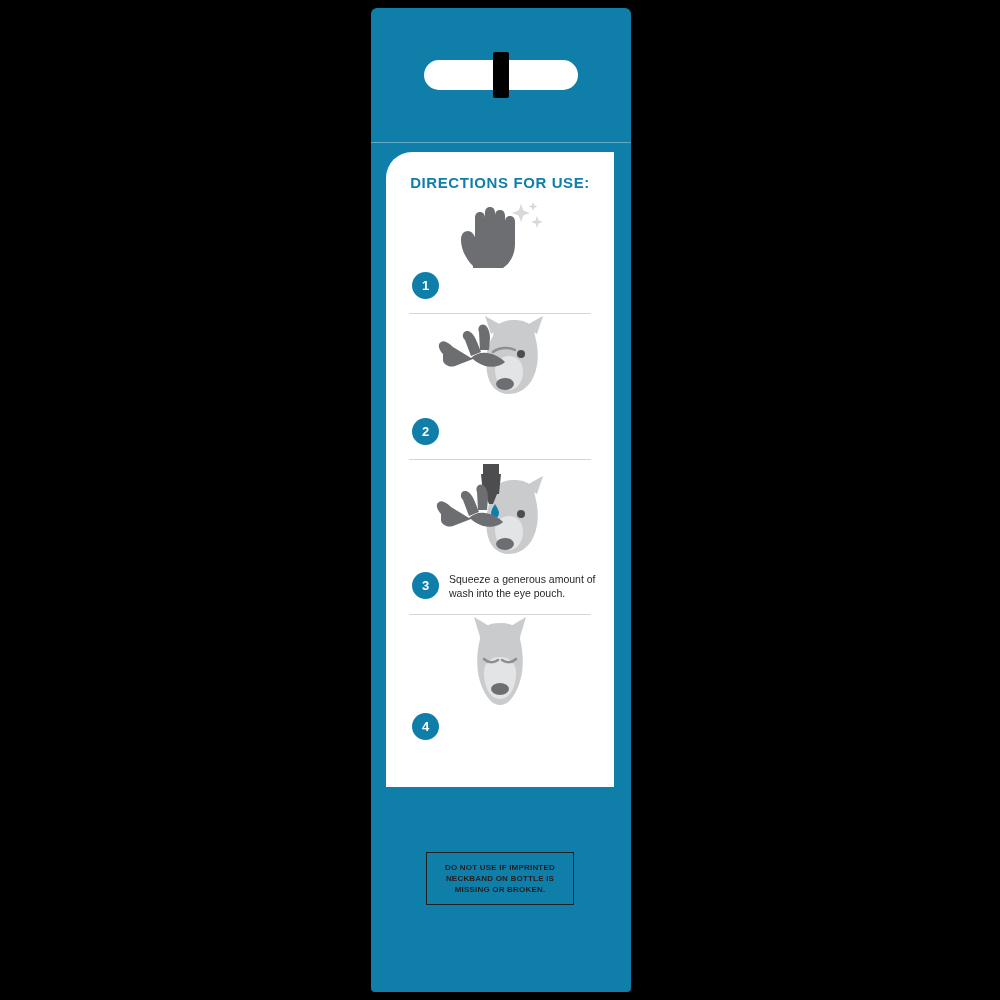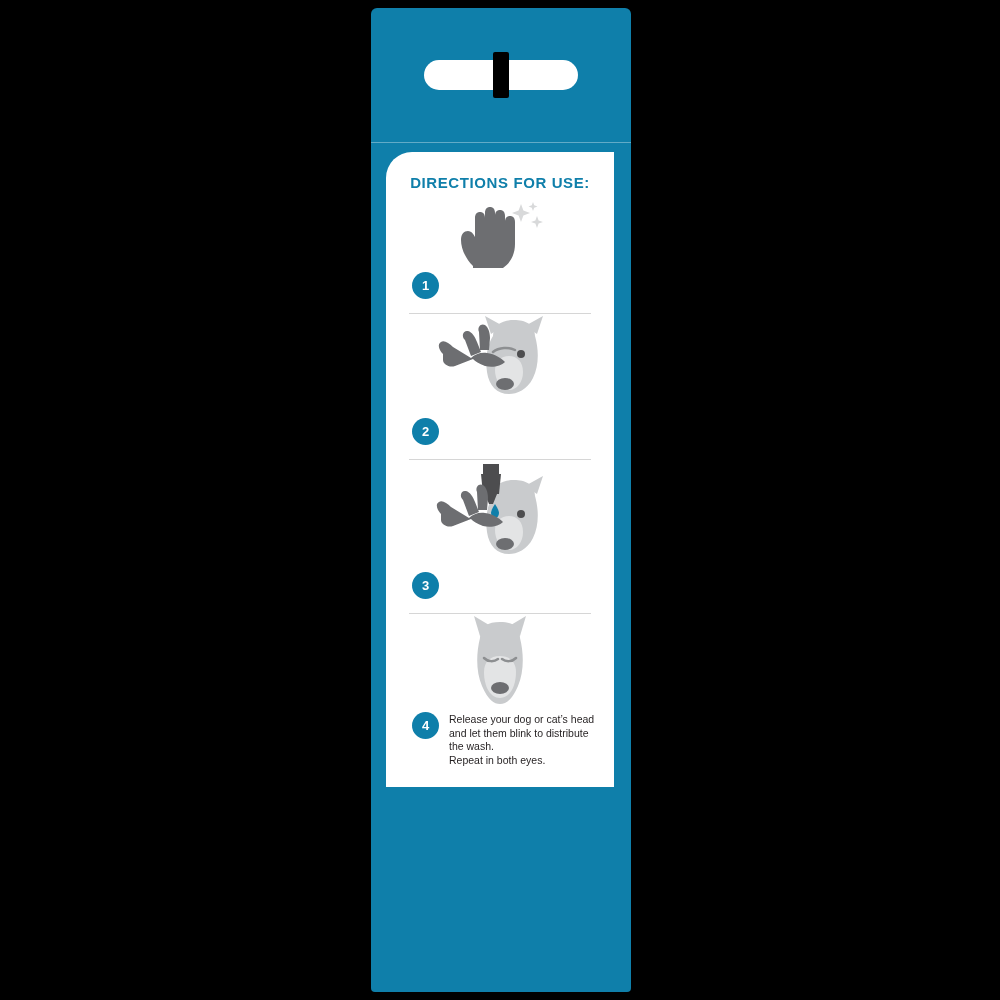--- a/index.html
+++ b/index.html
@@ -265,43 +265,47 @@
 
             <g fill="#6d6e71">
               <path d="M16 54 C12 50 10 44 14 42 C17 40 22 43 26 47 L44 58 C48 54 54 52 60 53 C68 54 74 58 78 62 C74 66 66 68 58 66 C52 64 48 61 46 59 L28 66 C22 68 16 64 16 60 Z"></path>
               <path d="M38 40 C34 36 36 30 41 31 C45 32 48 37 50 42 L54 52 L44 56 Z"></path>
               <path d="M52 32 C50 27 54 23 58 25 C61 27 63 32 63 38 L62 50 L53 50 Z"></path>
             </g>
           </svg>
         </div>
         <div class="step-body">
           <div class="step-num">3</div>
+          <div class="step-text">Squeeze a generous amount of wash into the eye pouch.</div>
         </div>
         <div class="divider"></div>
       </div>
 
       <div class="step">
         <div class="step-art">
           <svg width="120" height="94" viewBox="0 0 120 94">
             <g>
               <path d="M40 22 L34 2 L54 14 Z" fill="#c9cbcd"></path>
               <path d="M80 22 L86 2 L66 14 Z" fill="#c9cbcd"></path>
               <path d="M40 24 C40 12 48 8 60 8 C72 8 80 12 80 24 C84 40 84 58 78 72 C72 86 66 90 60 90 C54 90 48 86 42 72 C36 58 36 40 40 24 Z" fill="#c9cbcd"></path>
               <path d="M44 58 C44 48 50 42 60 42 C70 42 76 48 76 58 C76 72 70 84 60 84 C50 84 44 72 44 58 Z" fill="#e3e4e5"></path>
               <ellipse cx="60" cy="74" rx="9" ry="6" fill="#6d6e71"></ellipse>
               <path d="M44 44 C48 48 54 48 58 45" stroke="#8d8f91" stroke-width="2.5" fill="none" stroke-linecap="round"></path>
               <path d="M62 45 C66 48 72 48 76 44" stroke="#8d8f91" stroke-width="2.5" fill="none" stroke-linecap="round"></path>
             </g>
           </svg>
         </div>
         <div class="step-body">
           <div class="step-num">4</div>
-          <div class="step-text">Release your dog or cat’s head and let them blink to distribute the wash.
-Repeat in both eyes.</div>
         </div>
       </div>
 
     </div>
 
+    <div class="warning">
+      <div class="warning-text">DO NOT USE IF IMPRINTED
+NECKBAND ON BOTTLE IS
+MISSING OR BROKEN.</div>
+    </div>
 
   </div>
 
 </div>
 
 </body></html>

